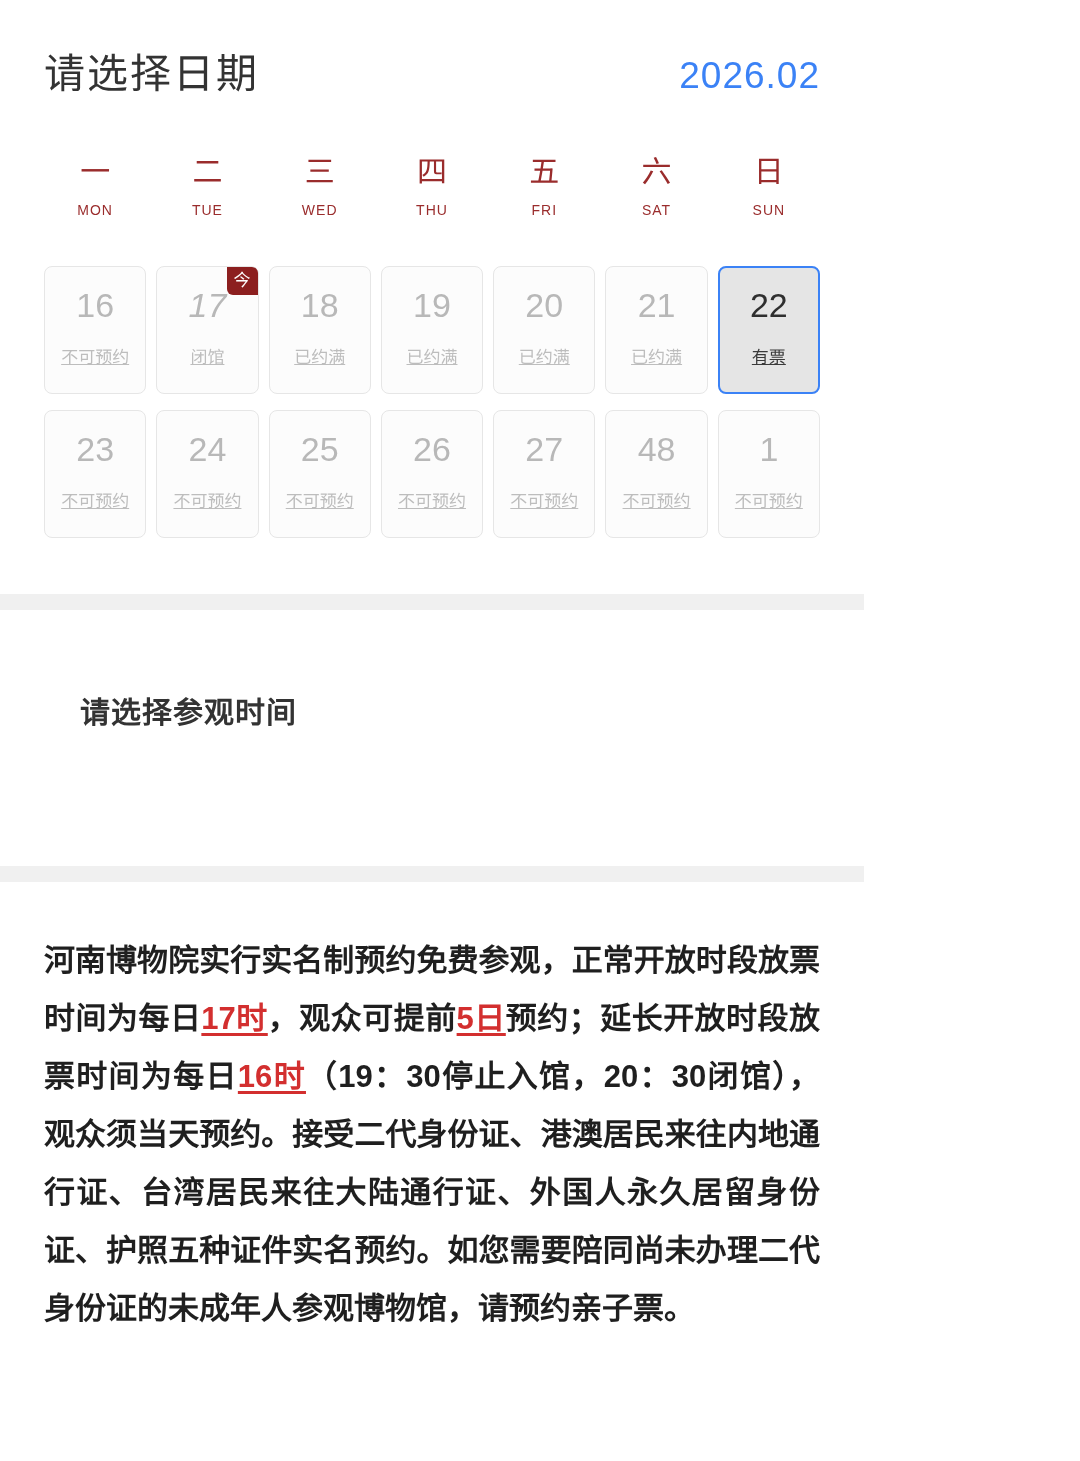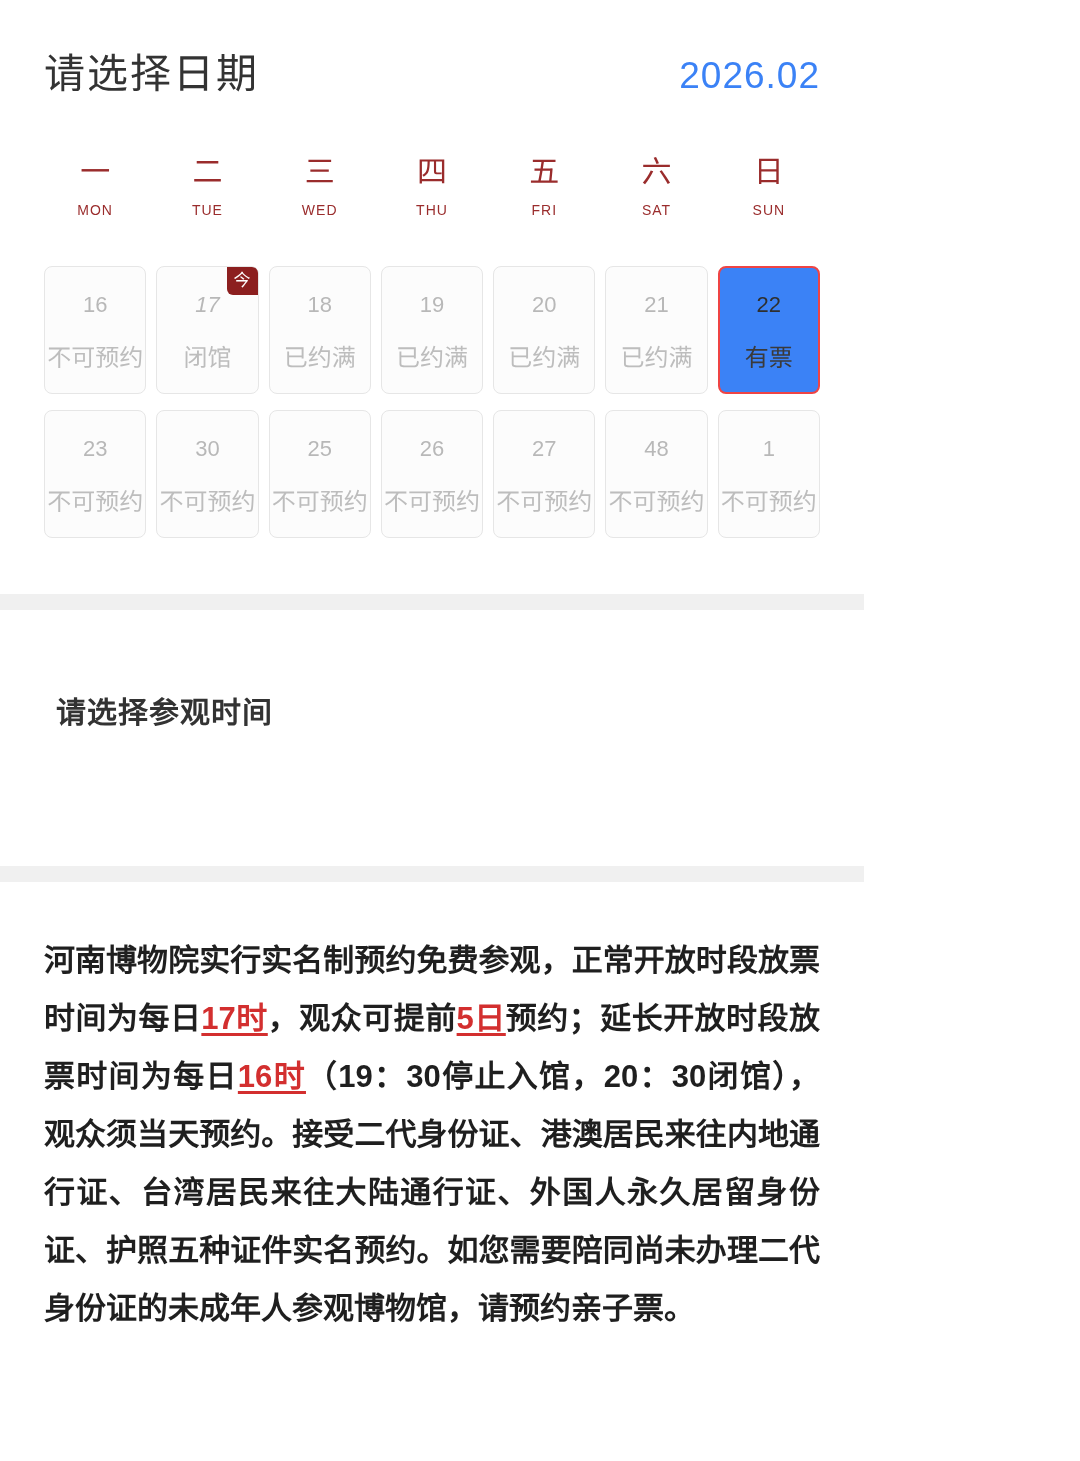--- a/index.html
+++ b/index.html
@@ -59,34 +59,35 @@
     height: 128px;
     border: 1px solid #e6e6e6;
     border-radius: 8px;
     background: #fcfcfc;
     display: flex;
     flex-direction: column;
     align-items: center;
     justify-content: center;
   }
   .day .num {
-    font-size: 22px;
+    font-size: 34px;
     line-height: 40px;
     color: #b8b8b8;
     font-weight: 400;
   }
   .day .state {
-    font-size: 24px;
+    font-size: 17px;
     line-height: 34px;
     color: #bdbdbd;
     margin-top: 16px;
+    text-decoration: underline;
   }
   .day.available {
-    background: #3b82f6;
-    border: 2px solid #ef4444;
+    background: #e5e5e5;
+    border: 2px solid #3b82f6;
   }
   .day.available .num { color: #2f2f2f; font-weight: 500; }
   .day.available .state { color: #3a3a3a; }
   .day.closed .num { color: #b8b8b8; font-style: italic; }
   .badge-today {
     position: absolute;
     top: 0;
     right: 0;
     background: #8c1f1f;
     color: #ffffff;
@@ -102,21 +103,21 @@
     height: 16px;
     background: #f0f0f0;
     margin-top: 56px;
   }
 
   
   .section-visit {
     height: 200px;
     display: flex;
     align-items: center;
-    padding-left: 56px;
+    padding-left: 80px;
   }
   .section-title {
     font-size: 30px;
     font-weight: bold;
     color: #333333;
     letter-spacing: 1px;
   }
 
   
   .notice {
@@ -210,21 +211,21 @@
       </div>
       <div class="day available">
         <div class="num">22</div>
         <div class="state">有票</div>
       </div>
       <div class="day">
         <div class="num">23</div>
         <div class="state">不可预约</div>
       </div>
       <div class="day">
-        <div class="num">30</div>
+        <div class="num">24</div>
         <div class="state">不可预约</div>
       </div>
       <div class="day">
         <div class="num">25</div>
         <div class="state">不可预约</div>
       </div>
       <div class="day">
         <div class="num">26</div>
         <div class="state">不可预约</div>
       </div>

